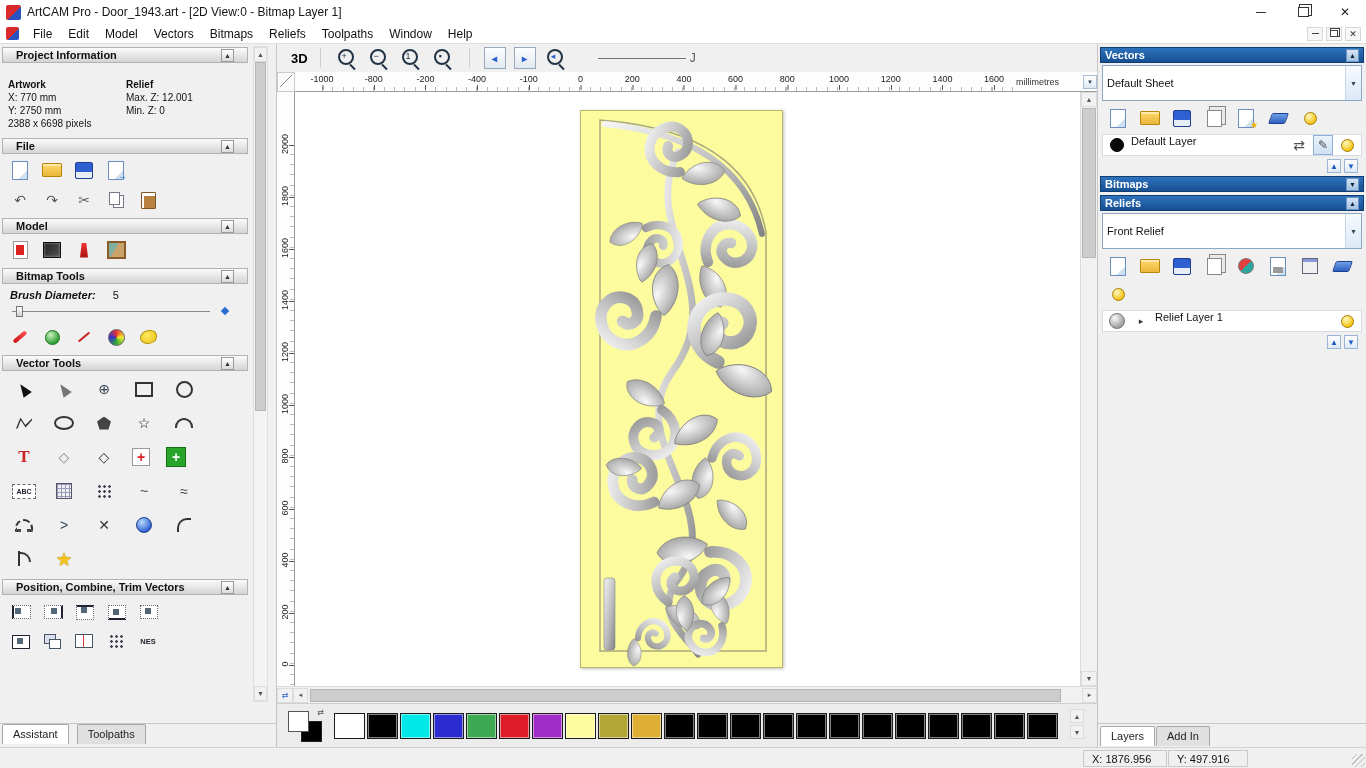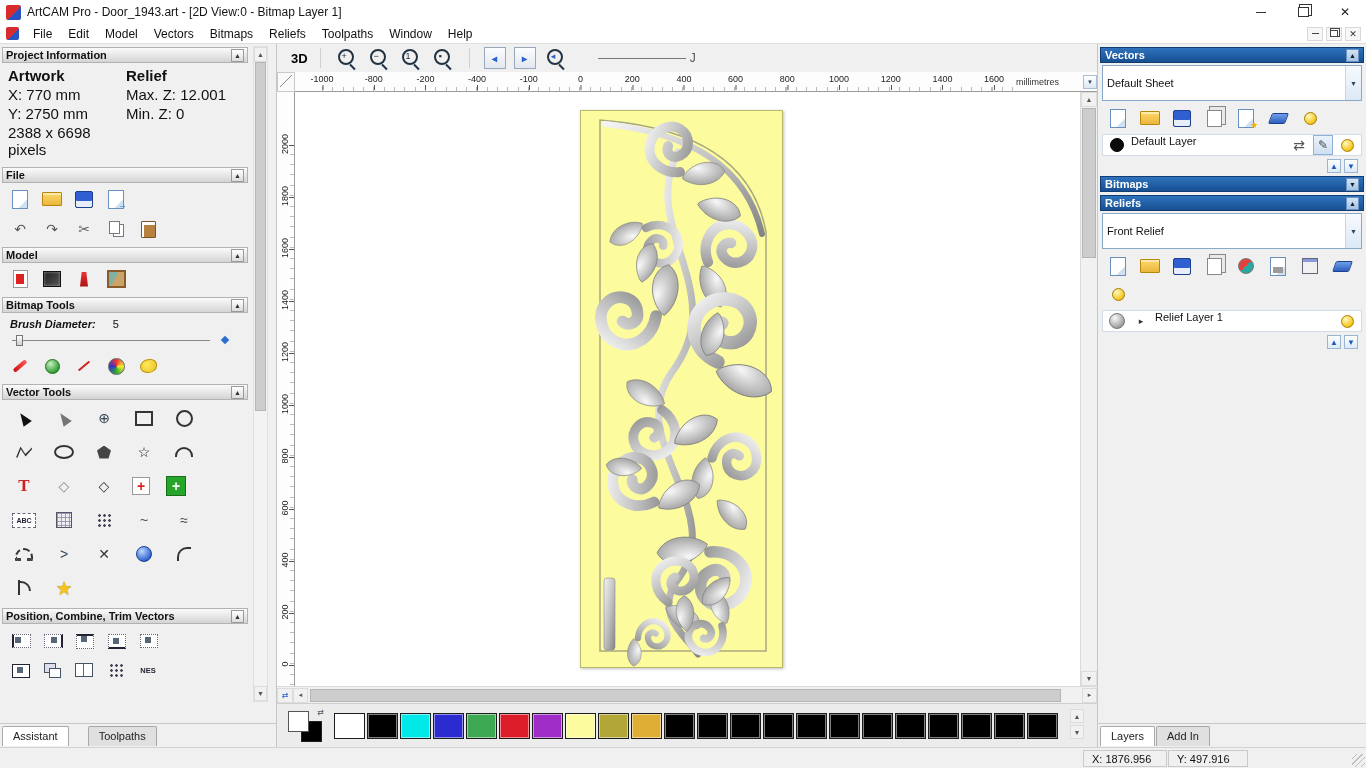--- a/index.html
+++ b/index.html
@@ -21,45 +21,45 @@
   .menu-item{display:inline-block;padding:2px 8px;font-size:12px;color:#111;cursor:default}
   .mdi{margin-left:auto;display:flex;gap:3px;padding-right:5px}
   .mdi .m{width:16px;height:14px;display:flex;align-items:center;justify-content:center;position:relative;border:1px solid #d8d8d8;background:#f7f7f7}
   .m-min::before{content:'';width:7px;height:1px;background:#444}
   .m-rest::before{content:'';width:6px;height:5px;border:1px solid #444;background:#fff;box-shadow:1px -1px 0 0 #fff,1px -1px 0 1px #444}
   .m-close::before{content:'✕';font-size:9px;color:#333}
 
   
   .left-panel{position:absolute;top:44px;left:0;width:277px;bottom:21px;background:#f0f0f0;border-right:1px solid #c6c6c6;overflow:hidden}
   .lp-content{position:absolute;top:0;left:0;width:250px;bottom:25px;overflow:hidden}
-  .lsec-h{height:16px;margin:3px 2px 1px 2px;padding:0 3px;display:flex;align-items:center;background:linear-gradient(#fbfbfb,#d4d4d4);border:1px solid #b2b2b2;font-weight:bold;font-size:11px}
+  .lsec-h{height:16px;margin:3px 2px 1px 2px;padding:0 13px;display:flex;align-items:center;background:linear-gradient(#fbfbfb,#d4d4d4);border:1px solid #b2b2b2;font-weight:bold;font-size:11px}
   .lsec-t{flex:1}
   .cbtn{width:13px;height:13px;border:1px solid #9a9a9a;background:linear-gradient(#fff,#dcdcdc);display:flex;align-items:center;justify-content:center;font-size:7px;color:#333}
   .cbtn::before{content:'▲'}
   .cbtn.down::before{content:'▼'}
-  .pi{display:flex;padding:3px 8px 2px 8px;font-size:15px}
+  .pi{display:flex;padding:15px 8px 2px 8px;font-size:10px}
   .pi-col1{width:118px}
   .pi-col2{flex:1}
   .pi b{display:block;margin-bottom:2px}
   .pi div{margin-bottom:2px}
   .irow{display:flex;align-items:center;flex-wrap:wrap;padding:1px 4px}
   .icon{display:inline-flex;align-items:center;justify-content:center;width:24px;height:24px;margin:2px 4px;font-size:14px;color:#444;cursor:pointer;position:relative;flex:0 0 auto}
   .vt-row .icon{margin:4px 8px}
   .brush-row{padding:4px 10px 0 10px;font-size:11px}
   .brush-label{font-weight:bold;font-style:italic}
   .brush-value{margin-left:14px}
   .slider{position:relative;height:16px;margin:3px 12px 2px 12px}
   .slider-track{position:absolute;left:0;right:28px;top:7px;height:1px;background:#888}
   .slider-thumb{position:absolute;left:4px;top:2px;width:7px;height:11px;background:linear-gradient(#fdfdfd,#cfcfcf);border:1px solid #777}
   .spark{position:absolute;right:10px;top:4px;width:6px;height:6px;background:#2a6fd0;transform:rotate(45deg)}
   .lp-scroll{position:absolute;top:2px;right:8px;width:15px;bottom:45px;display:flex;flex-direction:column;background:#f3f3f3;border:1px solid #e0e0e0}
   .sb-ar{width:100%;height:15px;display:flex;align-items:center;justify-content:center;font-size:7px;color:#555;background:#f1f1f1;border:1px solid #dcdcdc;flex:0 0 auto}
   .lp-track{flex:1;position:relative}
   .lp-thumb{position:absolute;top:0;left:1px;right:1px;height:56%;background:#cdcdcd;border:1px solid #b5b5b5}
-  .tabs{position:absolute;bottom:0;left:0;right:0;height:24px;background:#f0f0f0;border-top:1px solid #c8c8c8;display:flex;align-items:center;padding:8px 2px;gap:19px}
+  .tabs{position:absolute;bottom:0;left:0;right:0;height:24px;background:#f0f0f0;border-top:1px solid #c8c8c8;display:flex;align-items:flex-start;padding:0 2px;gap:8px}
   .tab{padding:3px 10px 4px 10px;font-size:11px;border:1px solid #a8a8a8;border-bottom:none;border-radius:2px 2px 0 0;background:#e0e0e0;color:#222;cursor:pointer}
   .tabs .tab:first-child{background:#fff}
 
   
   .center{position:absolute;top:44px;left:277px;width:820px;bottom:21px;background:#f0f0f0;display:flex;flex-direction:column}
   .c-toolbar{height:28px;display:flex;align-items:center;padding-left:8px;background:#f0f0f0}
   .btn3d{font-weight:bold;font-size:13px;background:transparent;border:none;padding:0 6px;cursor:pointer}
   .tsep{width:1px;height:20px;background:#cfcfcf;margin:0 6px}
   .stroke-line{width:88px;border-top:1px solid #777;margin-left:22px}
   .jhook{font-size:12px;color:#555;margin-left:4px}

